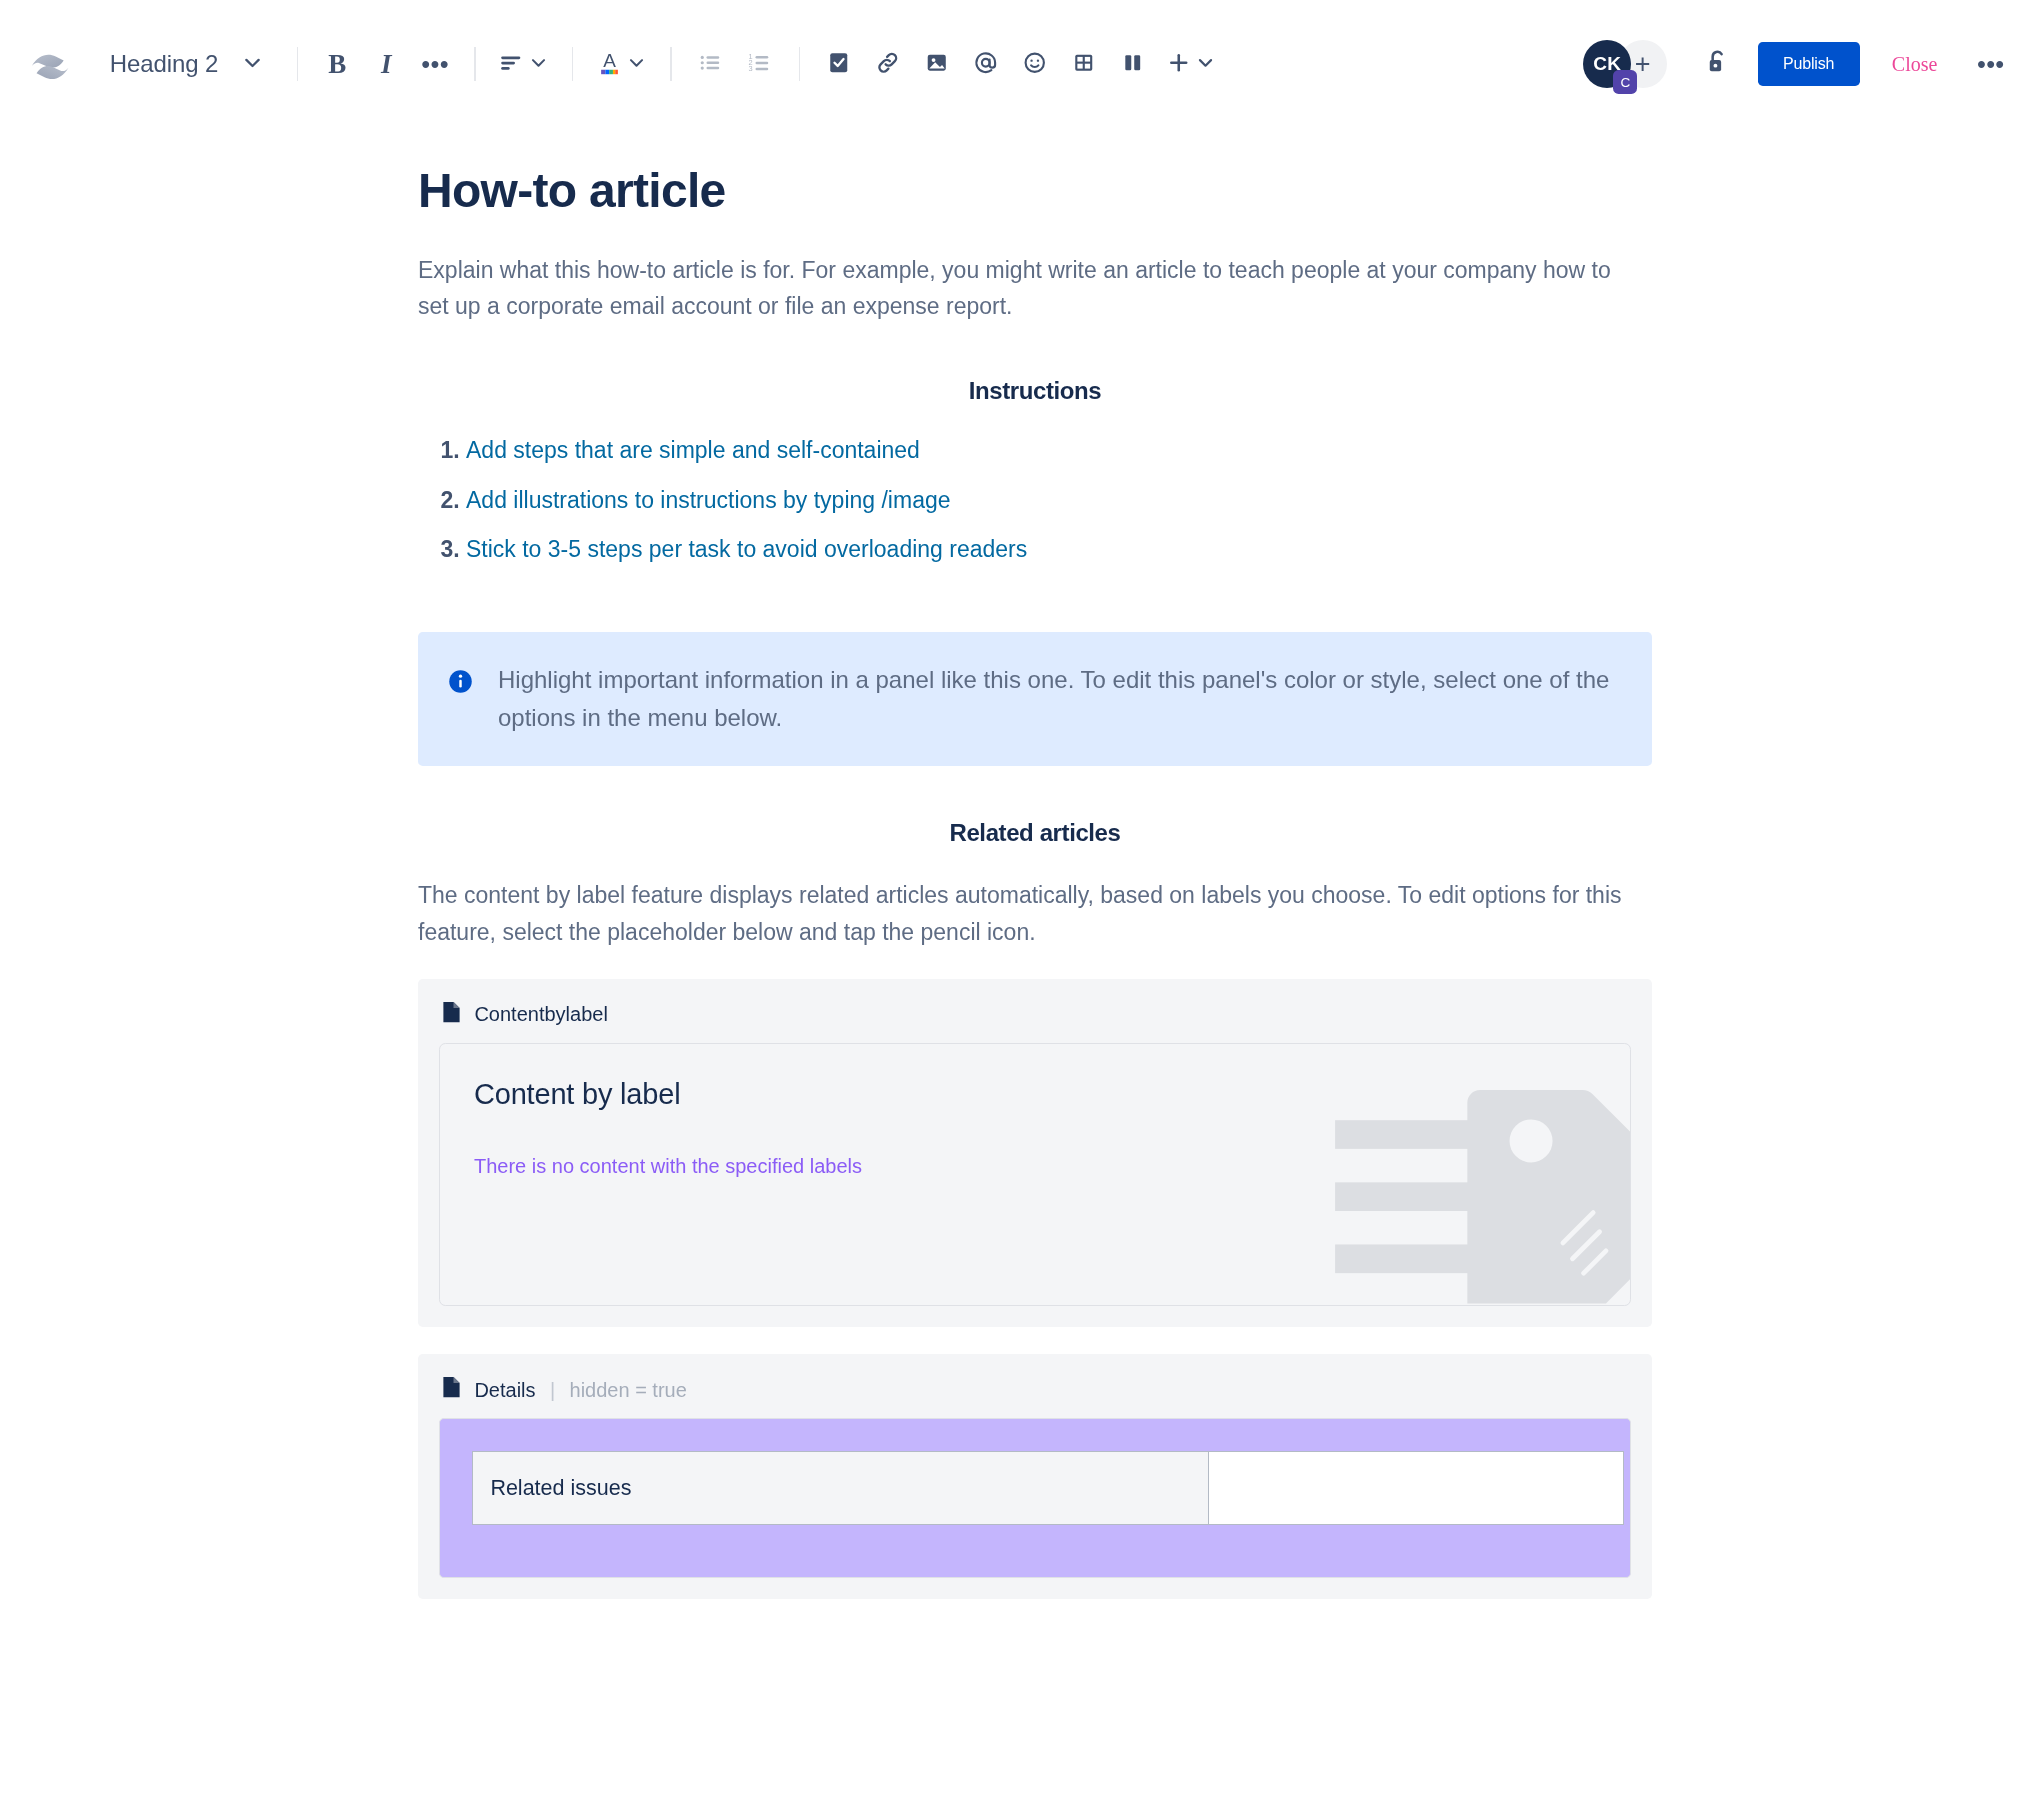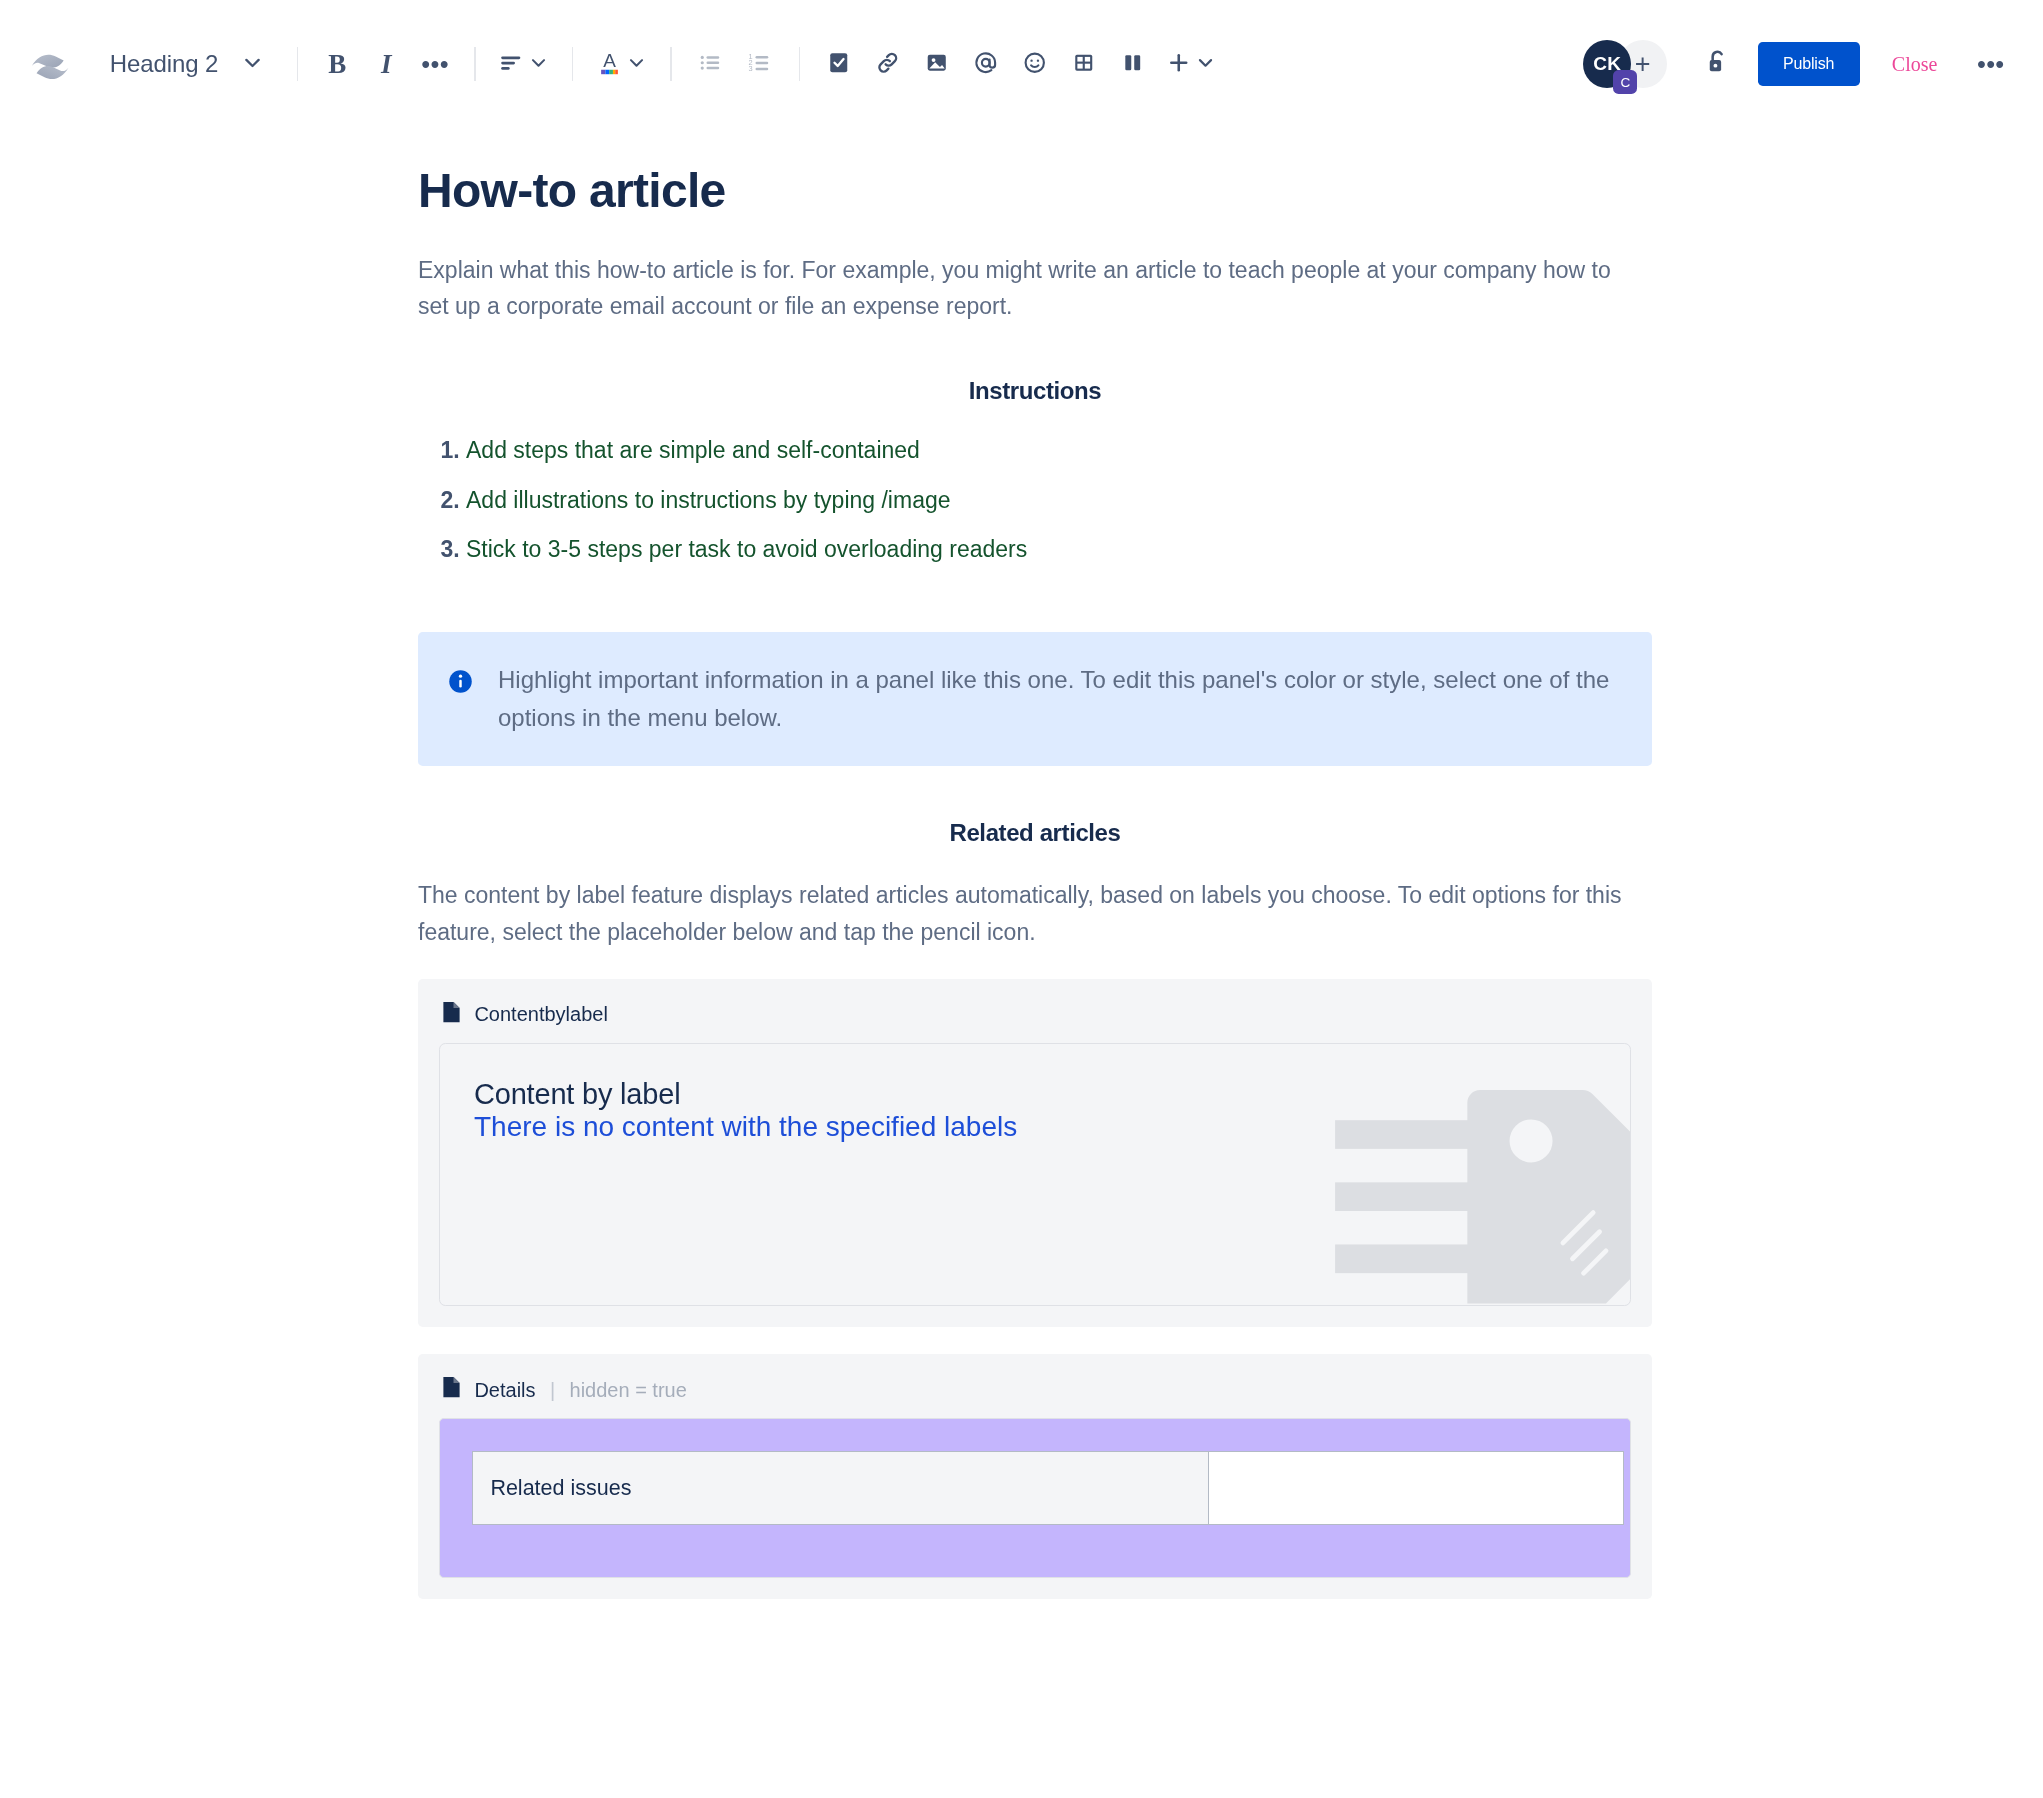--- a/index.html
+++ b/index.html
@@ -191,21 +191,21 @@
   }
 
   ol.steps {
     margin: 0 0 0 21px;
     padding-left: 27px;
     color: #5e6c84;
   }
   ol.steps li {
     font-size: 23px;
     line-height: 1.35;
-    color: #14532d;
+    color: #0369a1;
     margin-bottom: 18.4px;
   }
   ol.steps li::marker { font-weight: 600; color: #42526e; }
 
   
   .info-panel {
     margin-top: 67px;
     background: #deebff;
     border-radius: 4.8px;
     display: flex;
@@ -257,22 +257,23 @@
     min-height: 263px;
     padding: 34px 34px 48px 34px;
   }
   .cbl-title {
     font-size: 29px;
     color: #172b4d;
     font-weight: 400;
     letter-spacing: -0.2px;
   }
   .cbl-empty {
-    font-size: 28px;
-    color: #1d4ed8;
+    font-size: 20px;
+    color: #8b5cf6;
+    margin-top: 44px;
   }
   .tag-illo {
     position: absolute;
     right: 0;
     bottom: 0;
     width: 311px;
     height: 231px;
     pointer-events: none;
   }
 

